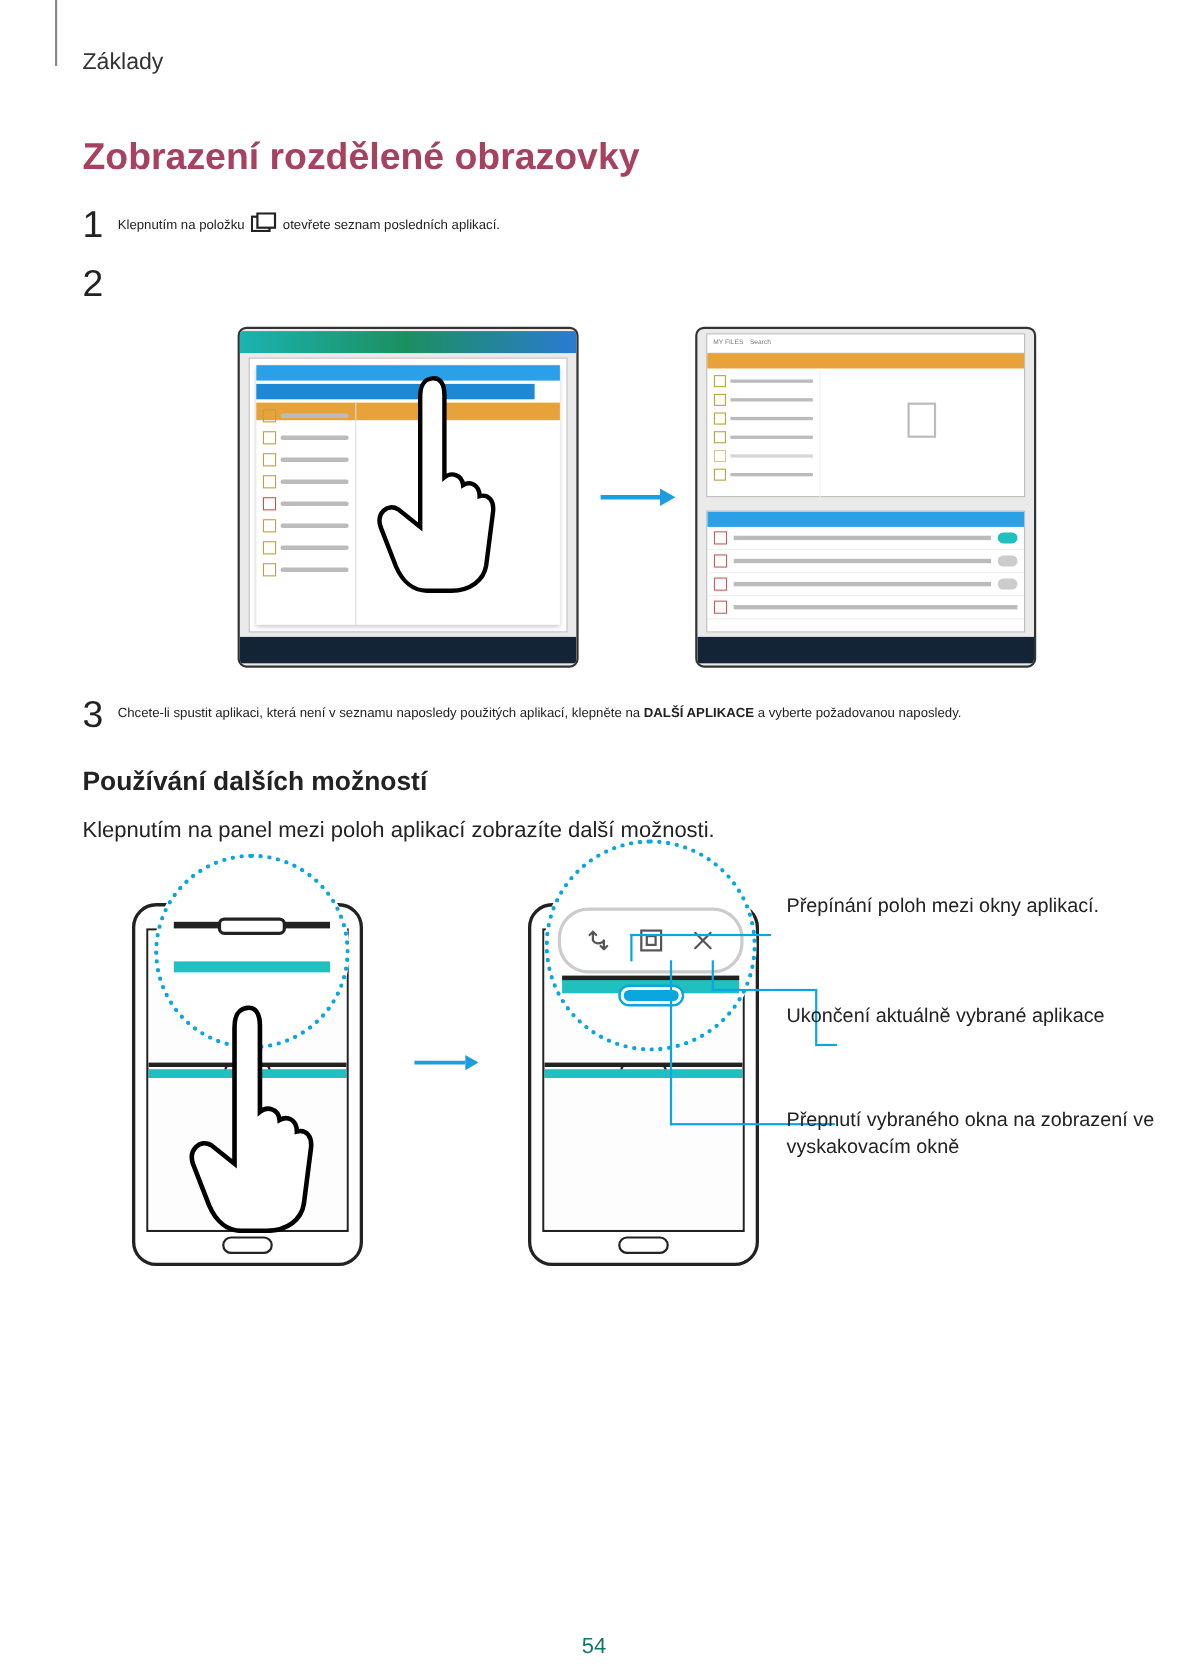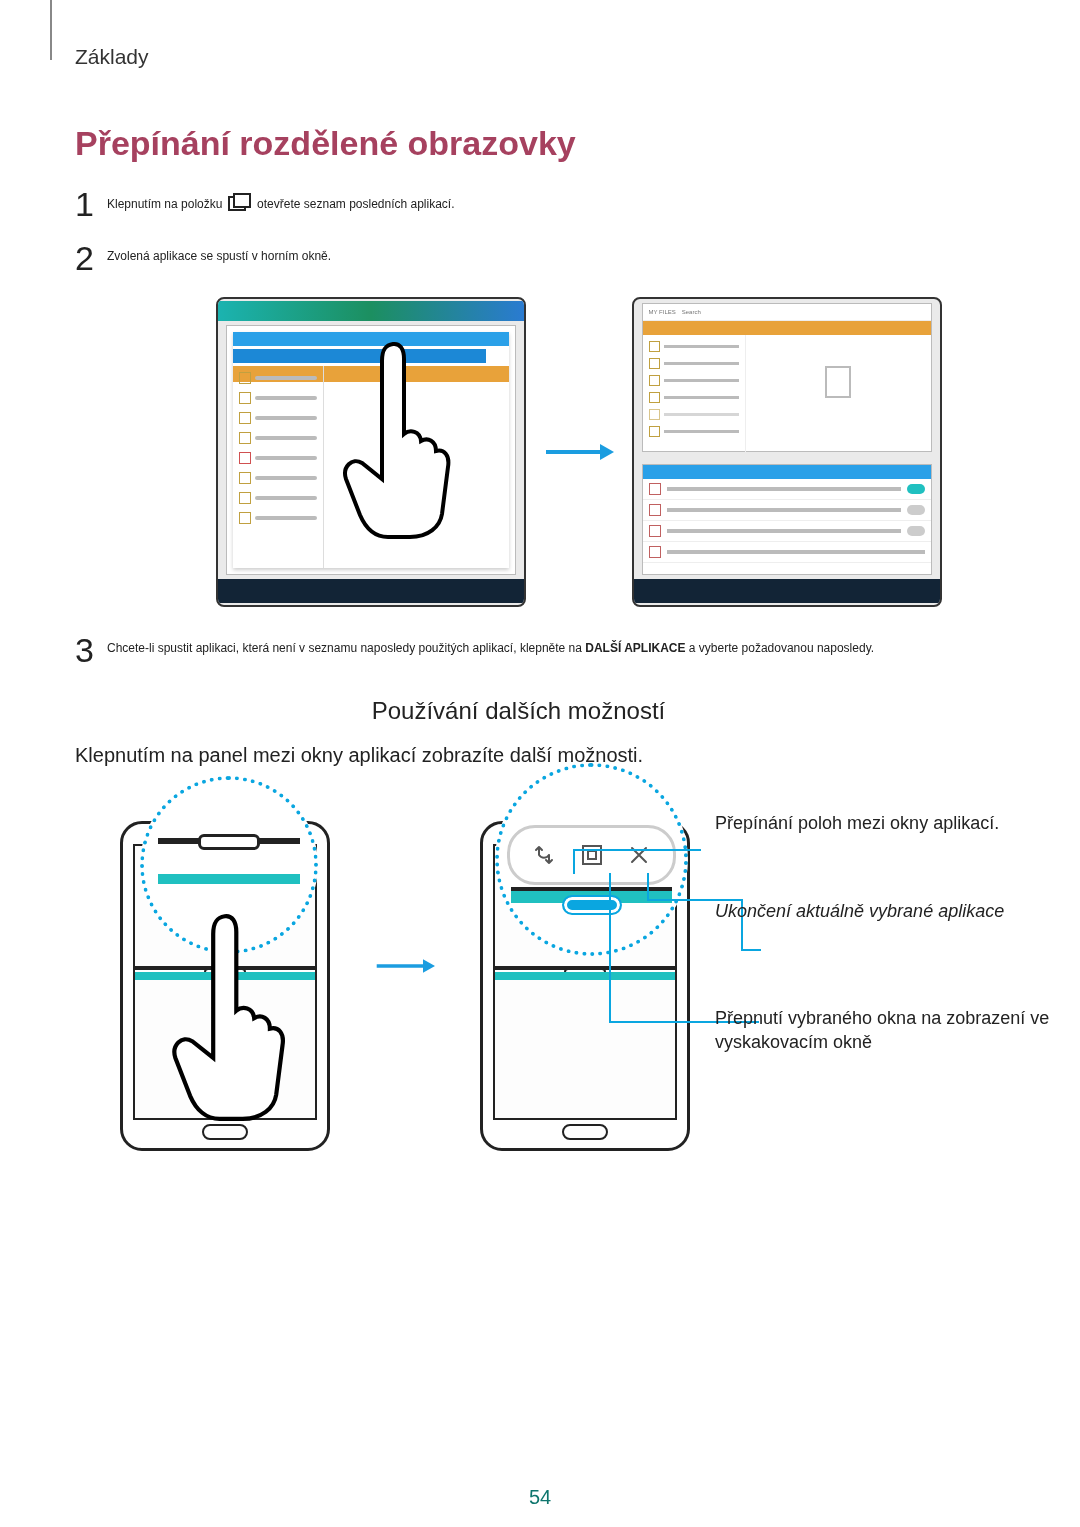--- a/index.html
+++ b/index.html
@@ -61,24 +61,23 @@
     padding-top: 2px;
   }
   .step-body p { margin: 0 0 6px 0; }
   .inline-icon {
     display: inline-block;
     vertical-align: -3px;
     margin: 0 2px;
   }
   h2.subhead {
     font-size: 24px;
-    font-weight: 400;
+    font-weight: 700;
     color: #222;
     margin: 30px 0 14px 0;
-    text-align: center;
   }
   .body-text {
     font-size: 20px;
     line-height: 1.6;
     margin: 0 0 20px 0;
   }
   .bold { font-weight: 700; }
   .page-num {
     position: absolute;
     left: 0; right: 0;
@@ -261,37 +260,37 @@
     position:absolute; left:50%; top:128px; transform:translateX(-50%);
     width:56px; height:16px; border:2px solid #0aa6e0; border-radius:10px; background:#0aa6e0;
     box-shadow:0 0 0 3px #fff inset;
   }
   .callouts {
     position:absolute; left:620px; top:20px; width:370px;
     font-size:18px; line-height:1.35;
   }
   .callouts .co{ position:absolute; }
   .co1{ top:0; }
-  .co2{ top:88px;font-style:italic; }
+  .co2{ top:100px; }
   .co3{ top:195px; }
   
   .leader{ position:absolute; height:2px; background:#0aa6e0; }
   .leaderV{ position:absolute; width:2px; background:#0aa6e0; }
 
   .wrapper{ position:relative; }
 </style>
 </head>
 <body>
 
 <div class="page">
   <div class="top-rule"></div>
 
   <div class="header">Základy</div>
 
-  <h1 class="title">Přepínání rozdělené obrazovky</h1>
+  <h1 class="title">Zobrazení rozdělené obrazovky</h1>
 
   <div class="steps">
 
     <div class="step">
       <div class="step-num">1</div>
       <div class="step-body">
         <p>
           <span>Klepnutím na položku </span>
           <span class="inline-icon">
             <svg width="24" height="18" viewBox="0 0 24 18">
@@ -300,21 +299,20 @@
             </svg>
           </span>
           <span> otevřete seznam posledních aplikací.</span>
         </p>
       </div>
     </div>
 
     <div class="step">
       <div class="step-num">2</div>
       <div class="step-body">
-        <p>Zvolená aplikace se spustí v horním okně.</p>
       </div>
     </div>
   </div>
 
   <div class="fig1">
     <div class="tablet-wide">
       <div class="tw-inner">
         <div class="tw-card">
           <div class="bar-blue"></div>
           <div class="bar-blue" style="background:#1c88d6; margin-top:3px; width:92%;"></div>
@@ -425,21 +423,21 @@
       <div class="step-num">3</div>
       <div class="step-body">
         <p>
           <span>Chcete-li spustit aplikaci, která není v seznamu naposledy použitých aplikací, klepněte na </span><span class="bold">DALŠÍ APLIKACE</span><span> a vyberte požadovanou naposledy.</span>
         </p>
       </div>
     </div>
   </div>
 
   <h2 class="subhead">Používání dalších možností</h2>
-  <p class="body-text">Klepnutím na panel mezi okny aplikací zobrazíte další možnosti.</p>
+  <p class="body-text">Klepnutím na panel mezi poloh aplikací zobrazíte další možnosti.</p>
 
   <div class="fig2-wrap wrapper">
     <div class="fig2-left">
 
       <div style="position:relative; width:260px; height:350px;">
         <div class="tablet-port" style="position:absolute; left:25px; top:30px;">
           <div class="screen">
             <div class="top-half"></div>
             <div class="divider">
                 <div class="handle"></div>

